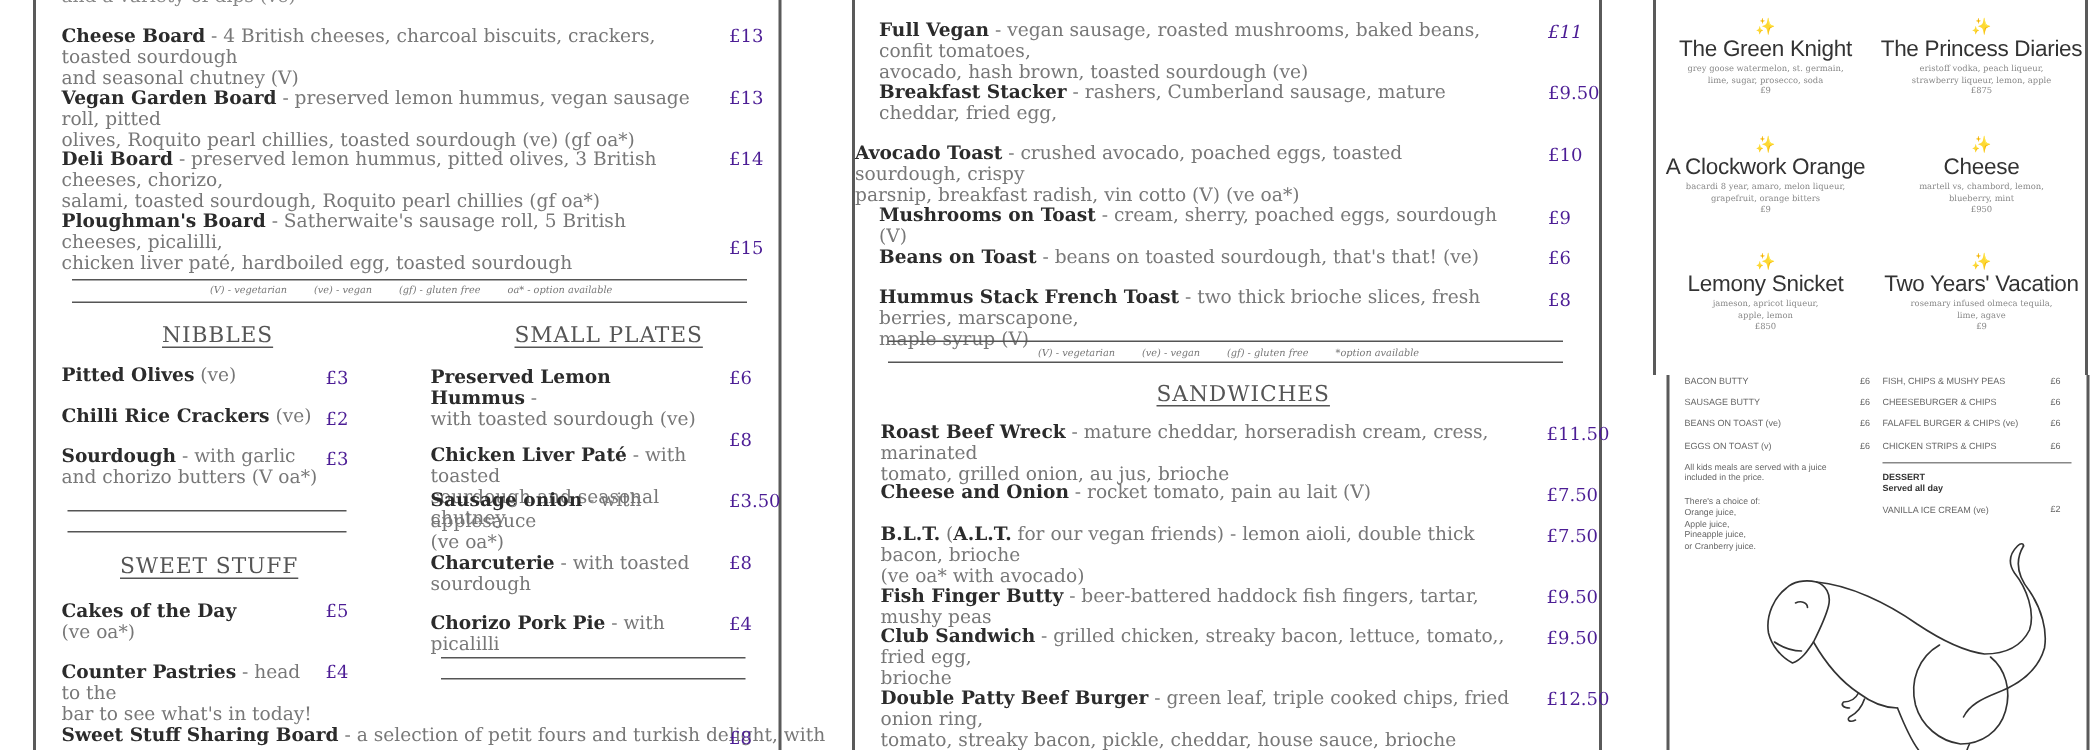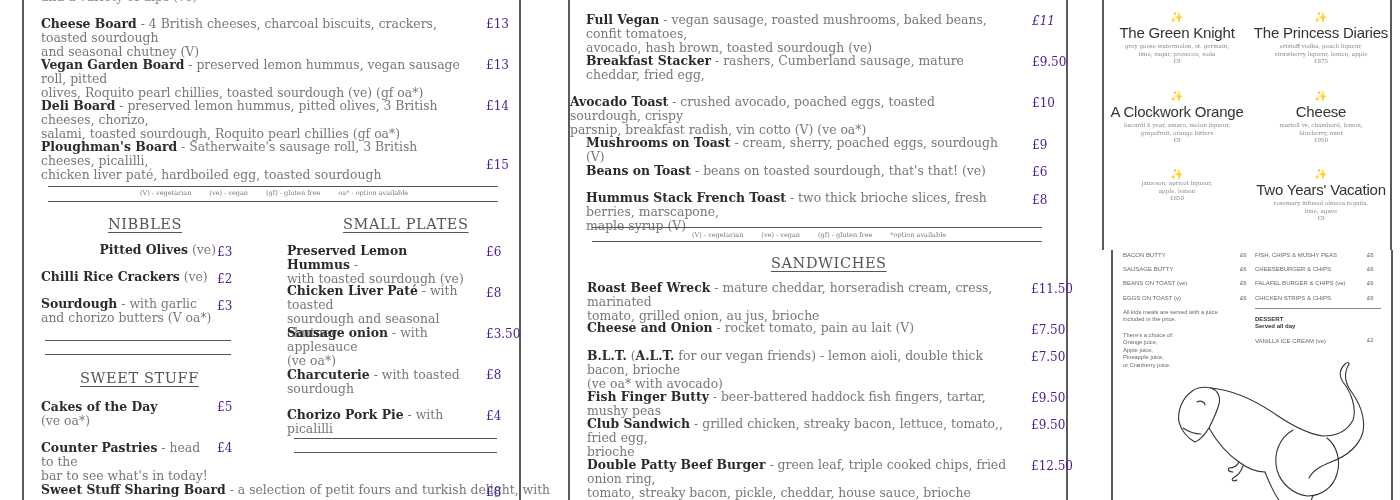--- a/index.html
+++ b/index.html
@@ -13,21 +13,21 @@
   #left { left: 22px; top: -2px; width: 499px; height: 504px; }
   #mid { left: 568px; top: -2px; width: 500px; height: 504px; }
 
   .item { position: absolute; font-size: 12.4px; line-height: 14px; color: #777; }
   .item .name { color: #2b2b2b; font-weight: bold; }
   .price { position: absolute; font-size: 12px; color: #4c1d95; }
   .top-clip { position: absolute; font-size: 12.4px; color: #888; top: -9px; left: 17px; }
 
   .hrule { position: absolute; height: 0; border-top: 1.5px solid #555; }
   .key { position: absolute; font-size: 6.5px; color: #777; white-space: nowrap; }
-  .key span { display: inline-block; margin-right: 18px; }
+  .key span { display: inline-block; margin-right: 18px; font-style: italic; }
   .section-title { position: absolute; font-family: "DejaVu Serif", serif; font-size: 14.5px; letter-spacing: 0.6px; color: #555; text-decoration: underline; text-underline-offset: 3px; text-decoration-thickness: 1px; font-weight: normal; }
 
   
   #cocktails { left: 1102px; top: -2px; width: 290px; height: 252px; }
   .ck { position: absolute; width: 142px; text-align: center; }
   .ck .spark { color: #d89a4a; font-size: 11px; line-height: 11px; }
   .ck .title { font-family: Liberation Sans, sans-serif; font-size: 15px; color: #333; line-height: 20px; white-space: nowrap; letter-spacing: -0.2px; }
   .ck .desc { font-size: 5.6px; color: #888; line-height: 7.5px; }
 
   
@@ -55,34 +55,34 @@
   </div>
   <div class="price" style="left:462px; top:60px;">£13</div>
 
   <div class="item" style="left:17px; top:101px; width:430px;">
     <span class="name">Deli Board</span><span> - preserved lemon hummus, pitted olives, 3 British cheeses, chorizo,</span><br>
     <span>salami, toasted sourdough, Roquito pearl chillies (gf oa*)</span>
   </div>
   <div class="price" style="left:462px; top:101px;">£14</div>
 
   <div class="item" style="left:17px; top:142px; width:430px;">
-    <span class="name">Ploughman's Board</span><span> - Satherwaite's sausage roll, 3 British cheeses, picalilli,</span><br>
+    <span class="name">Ploughman's Board</span><span> - Satherwaite's sausage roll, 5 British cheeses, picalilli,</span><br>
     <span>chicken liver paté, hardboiled egg, toasted sourdough</span>
   </div>
   <div class="price" style="left:462px; top:142px;margin-top:18px;">£15</div>
 
   <div class="hrule" style="left:24px; width:450px; top:188px;"></div>
   <div class="key" style="left:116px; top:191px;">
     <span>(V) - vegetarian</span><span>(ve) - vegan</span><span>(gf) - gluten free</span><span>oa* - option available</span>
   </div>
   <div class="hrule" style="left:24px; width:450px; top:203px;"></div>
 
   <div class="section-title" style="left:84px; top:218px;">NIBBLES</div>
 
-  <div class="item" style="left:17px; top:245px; width:175px;text-align:right;">
+  <div class="item" style="left:17px; top:245px; width:175px;">
     <span class="name">Pitted Olives</span><span> (ve)</span>
   </div>
   <div class="price" style="left:193px; top:247px;">£3</div>
 
   <div class="item" style="left:17px; top:272px; width:175px;">
     <span class="name">Chilli Rice Crackers</span><span> (ve)</span>
   </div>
   <div class="price" style="left:193px; top:274px;">£2</div>
 
   <div class="item" style="left:17px; top:299px; width:175px;">
@@ -114,21 +114,21 @@
   <div class="price" style="left:462px; top:487px;">£8</div>
 
   <div class="section-title" style="left:319px; top:218px;">SMALL PLATES</div>
 
   <div class="item" style="left:263px; top:246px; width:185px;">
     <span class="name">Preserved Lemon Hummus</span><span> -</span><br>
     <span>with toasted sourdough (ve)</span>
   </div>
   <div class="price" style="left:462px; top:247px;">£6</div>
 
-  <div class="item" style="left:263px; top:286px; width:185px;">
+  <div class="item" style="left:263px; top:298px; width:185px;">
     <span class="name">Chicken Liver Paté</span><span> - with toasted</span><br>
     <span>sourdough and seasonal chutney</span>
   </div>
   <div class="price" style="left:462px; top:288px;">£8</div>
 
   <div class="item" style="left:263px; top:328px; width:185px;">
     <span class="name">Sausage onion</span><span> - with applesauce</span><br>
     <span>(ve oa*)</span>
   </div>
   <div class="price" style="left:462px; top:329px;">£3.50</div>
@@ -251,20 +251,21 @@
   </div>
   <div class="ck" style="left:146px; top:93px;">
     <div class="spark">✨</div>
     <div class="title">Cheese</div>
     <div class="desc">martell vs, chambord, lemon,</div>
     <div class="desc">blueberry, mint</div>
     <div class="desc">£950</div>
   </div>
   <div class="ck" style="left:2px; top:171px;">
     <div class="spark">✨</div>
+    <div class="title">Lemony Snicket</div>
     <div class="desc">jameson, apricot liqueur,</div>
     <div class="desc">apple, lemon</div>
     <div class="desc">£850</div>
   </div>
   <div class="ck" style="left:146px; top:171px;">
     <div class="spark">✨</div>
     <div class="title">Two Years' Vacation</div>
     <div class="desc">rosemary infused olmeca tequila,</div>
     <div class="desc">lime, agave</div>
     <div class="desc">£9</div>

